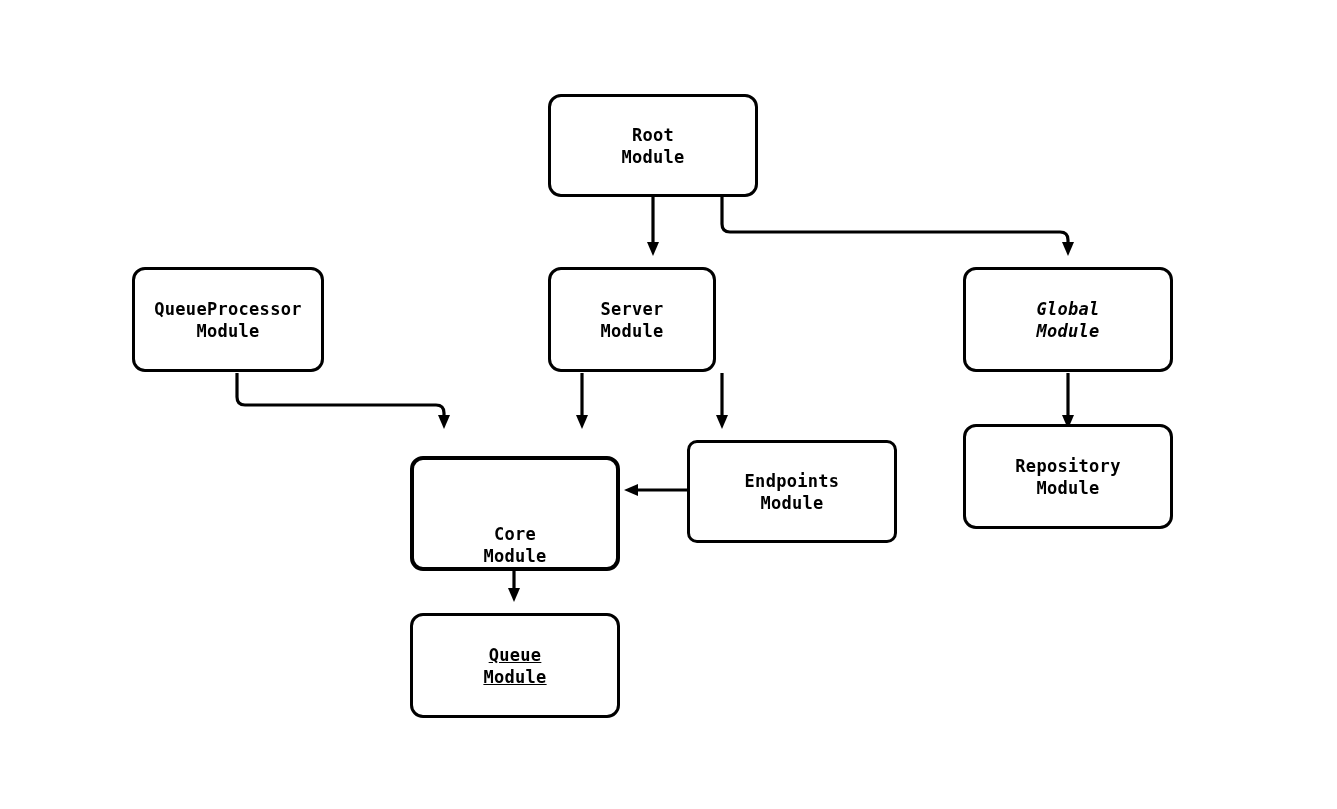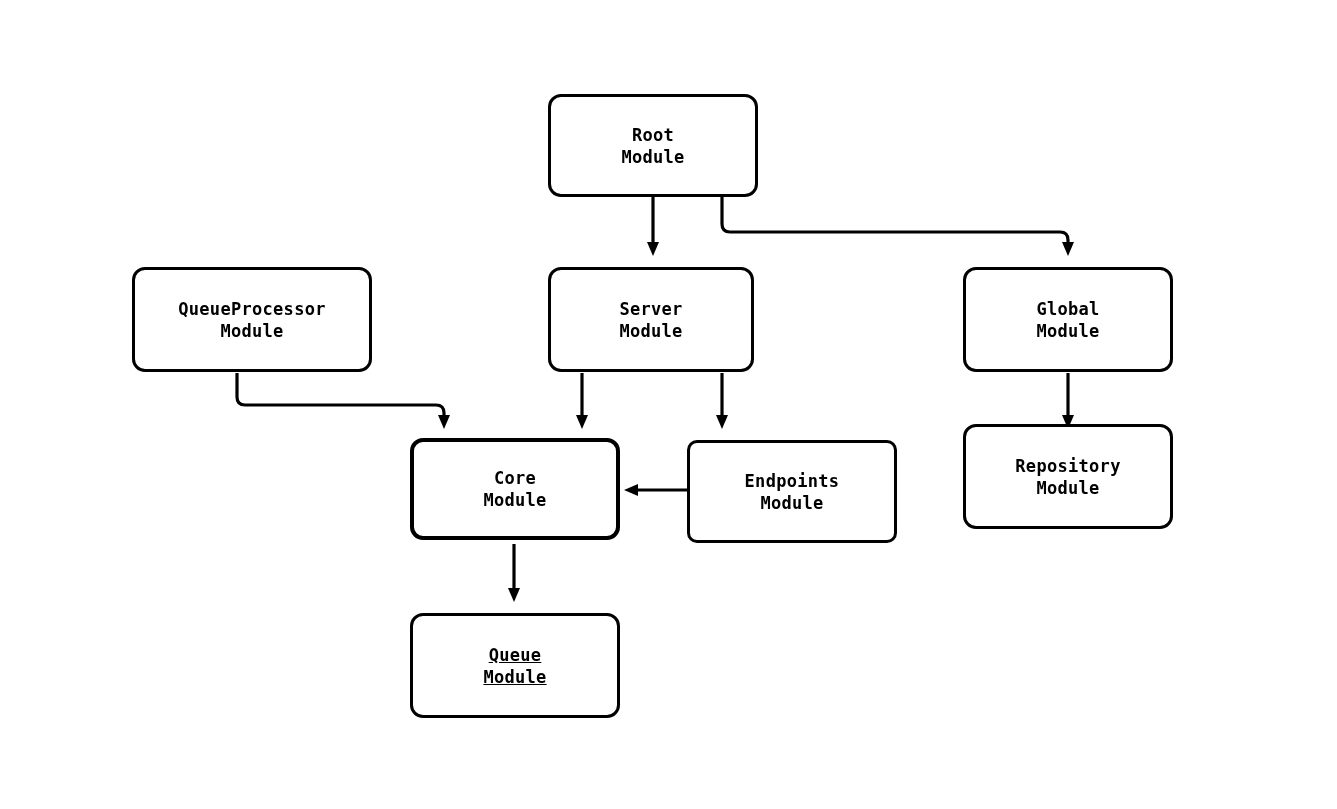--- a/index.html
+++ b/index.html
@@ -97,36 +97,36 @@
     </g>
   </svg>
 
   <div id="node-layer">
 
     <div class="node" style="left:548px; top:94px; width:210px; height:103px;">
       <div class="node-label">Root
 Module</div>
     </div>
 
-    <div class="node" style="left:132px; top:267px; width:240px; height:105px;">
+    <div class="node" style="left:132px; top:267px; width:192px; height:105px;">
       <div class="node-label">QueueProcessor
 Module</div>
     </div>
 
-    <div class="node" style="left:548px; top:267px; width:206px; height:105px;">
+    <div class="node" style="left:548px; top:267px; width:168px; height:105px;">
       <div class="node-label">Server
 Module</div>
     </div>
 
-    <div class="node" style="left:963px; top:267px; width:210px; height:105px;">
+    <div class="node" style="left:963px; top:267px; width:210px; height:105px;font-style:italic;">
       <div class="node-label">Global
 Module</div>
     </div>
 
-    <div class="node" style="left:410px; top:438px; width:210px; height:102px; border-width:4px;">
+    <div class="node" style="left:410px; top:456px; width:210px; height:115px; border-width:4px;align-items:flex-end;">
       <div class="node-label">Core
 Module</div>
     </div>
 
     <div class="node" style="left:687px; top:440px; width:210px; height:103px;border-radius:10px;">
       <div class="node-label">Endpoints
 Module</div>
     </div>
 
     <div class="node" style="left:963px; top:424px; width:210px; height:105px;">

